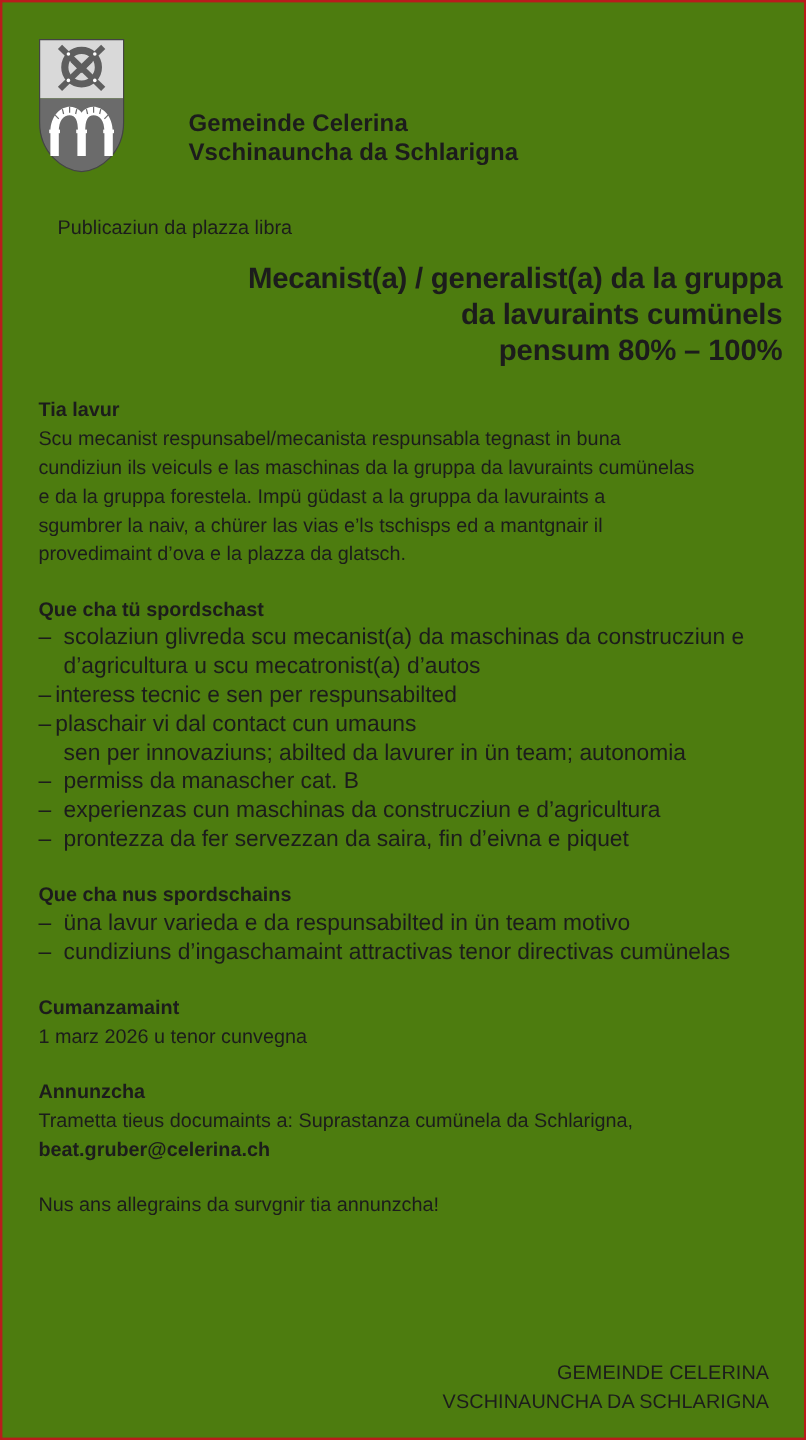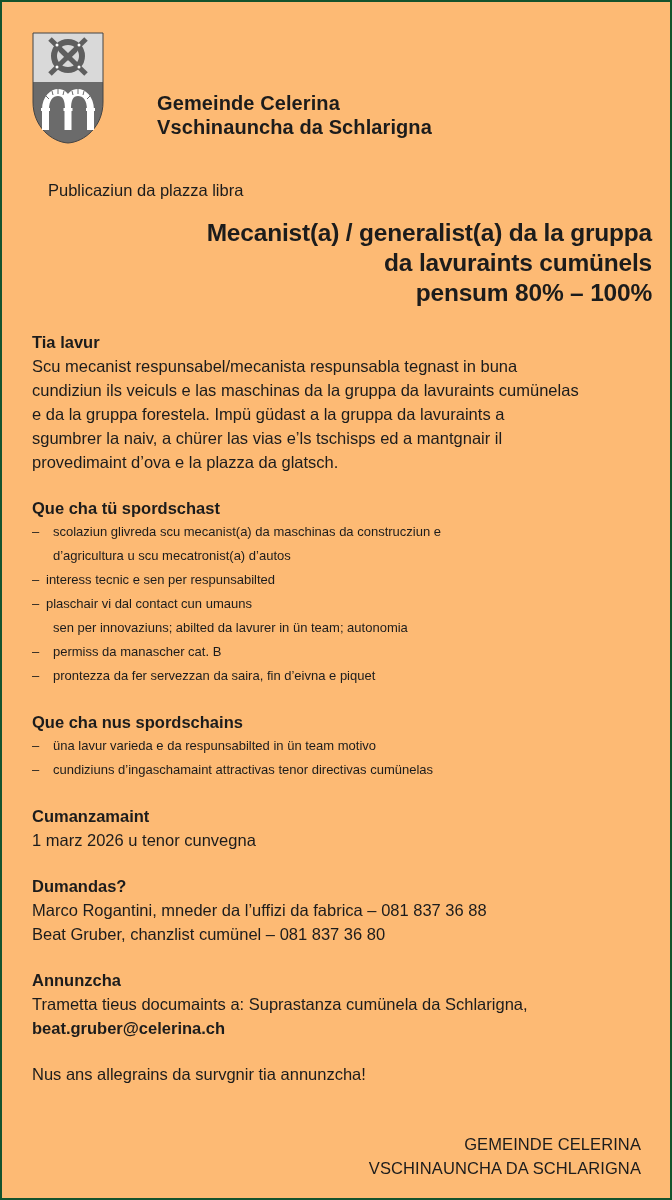--- a/index.html
+++ b/index.html
@@ -2,41 +2,41 @@
 <html><head>
   <meta charset="utf-8">
   <style>
     html, body { margin: 0; padding: 0; background: #ffffff; }
     body {
       width: 672px; height: 1200px; position: relative; overflow: hidden;
       font-family: "Liberation Sans", sans-serif; color: #1c1c1c;
     }
     .frame {
       position: absolute; left: 0; top: 0; width: 668px; height: 1196px;
-      border: 2px solid #14532d; background: #fdba74;
+      border: 2px solid #b91c1c; background: #4d7c0f;
     }
     .logo-area { position: absolute; left: 30px; top: 30px; width: 72px; height: 112px; }
     .org-name {
       position: absolute; left: 155px; top: 89px;
       font-size: 20px; font-weight: bold; line-height: 24px; letter-spacing: 0.1px;
     }
     .org-name div { white-space: nowrap; }
     .content { position: absolute; left: 30px; top: 160px; width: 620px; }
     .kicker { font-size: 16.5px; line-height: 24px; margin: 16px; }
     .headline {
       font-size: 24.5px; font-weight: bold; line-height: 30px; margin: 6px 0 0 0;
       letter-spacing: -0.2px;
     }
     .headline div { white-space: nowrap; text-align: right; }
     .section { margin-top: 22px; }
     .section-title { font-size: 16.5px; font-weight: bold; line-height: 24px; }
     .para { font-size: 16.5px; line-height: 24px; }
     .para div { white-space: nowrap; }
     .list { list-style: none; margin: 0; padding: 0; }
-    .list li { font-size: 13px; line-height: 24px; white-space: nowrap; }
+    .list li { font-size: 19px; line-height: 24px; white-space: nowrap; }
     .li-spaced .dash { display: inline-block; width: 21px; }
     .li-tight .dash { display: inline-block; width: 14px; }
     .indent { padding-left: 21px; }
     .email { font-weight: bold; }
     .closing { margin-top: 22px; font-size: 16.5px; line-height: 24px; }
     .signature {
       position: absolute; right: 29px; top: 1130px; text-align: right;
       font-size: 16.5px; line-height: 24px; letter-spacing: 0.1px;
     }
   </style>
@@ -120,44 +120,38 @@
 
     <div class="section">
       <div class="section-title">Que cha tü spordschast</div>
       <ul class="list">
         <li class="li-spaced"><span class="dash">–</span><span>scolaziun glivreda scu mecanist(a) da maschinas da construcziun e</span></li>
         <li class="indent">d’agricultura u scu mecatronist(a) d’autos</li>
         <li class="li-tight"><span class="dash">–</span><span>interess tecnic e sen per respunsabilted</span></li>
         <li class="li-tight"><span class="dash">–</span><span>plaschair vi dal contact cun umauns</span></li>
         <li class="indent">sen per innovaziuns; abilted da lavurer in ün team; autonomia</li>
         <li class="li-spaced"><span class="dash">–</span><span>permiss da manascher cat. B</span></li>
+        <li class="li-spaced"><span class="dash">–</span><span>experienzas cun maschinas da construcziun e d’agricultura</span></li>
         <li class="li-spaced"><span class="dash">–</span><span>prontezza da fer servezzan da saira, fin d’eivna e piquet</span></li>
       </ul>
     </div>
 
     <div class="section">
       <div class="section-title">Que cha nus spordschains</div>
       <ul class="list">
         <li class="li-spaced"><span class="dash">–</span><span>üna lavur varieda e da respunsabilted in ün team motivo</span></li>
         <li class="li-spaced"><span class="dash">–</span><span>cundiziuns d’ingaschamaint attractivas tenor directivas cumünelas</span></li>
       </ul>
     </div>
 
     <div class="section">
       <div class="section-title">Cumanzamaint</div>
       <div class="para">1 marz 2026 u tenor cunvegna</div>
     </div>
 
-    <div class="section">
-      <div class="section-title">Dumandas?</div>
-      <div class="para">
-        <div>Marco Rogantini, mneder da l’uffizi da fabrica – 081 837 36 88</div>
-        <div>Beat Gruber, chanzlist cumünel – 081 837 36 80</div>
-      </div>
-    </div>
 
     <div class="section">
       <div class="section-title">Annunzcha</div>
       <div class="para">
         <div>Trametta tieus documaints a: Suprastanza cumünela da Schlarigna,</div>
         <div class="email">beat.gruber@celerina.ch</div>
       </div>
     </div>
 
     <div class="closing">Nus ans allegrains da survgnir tia annunzcha!</div>

